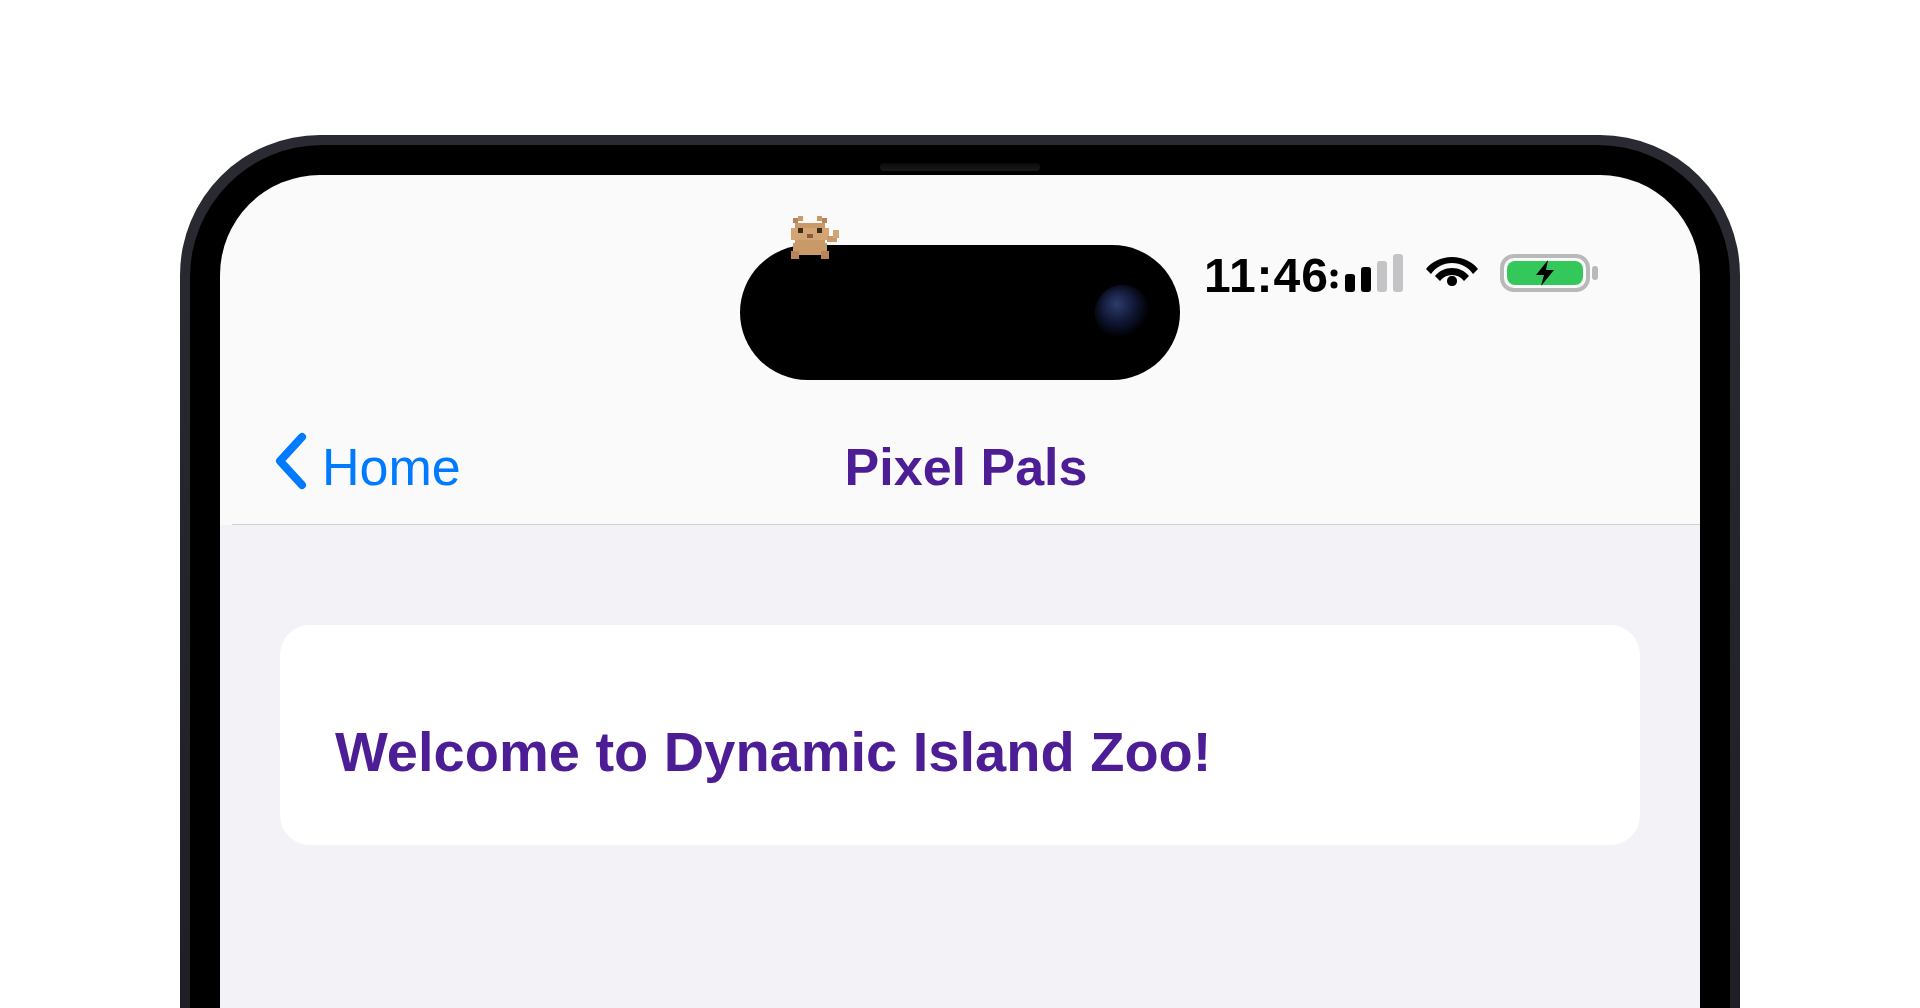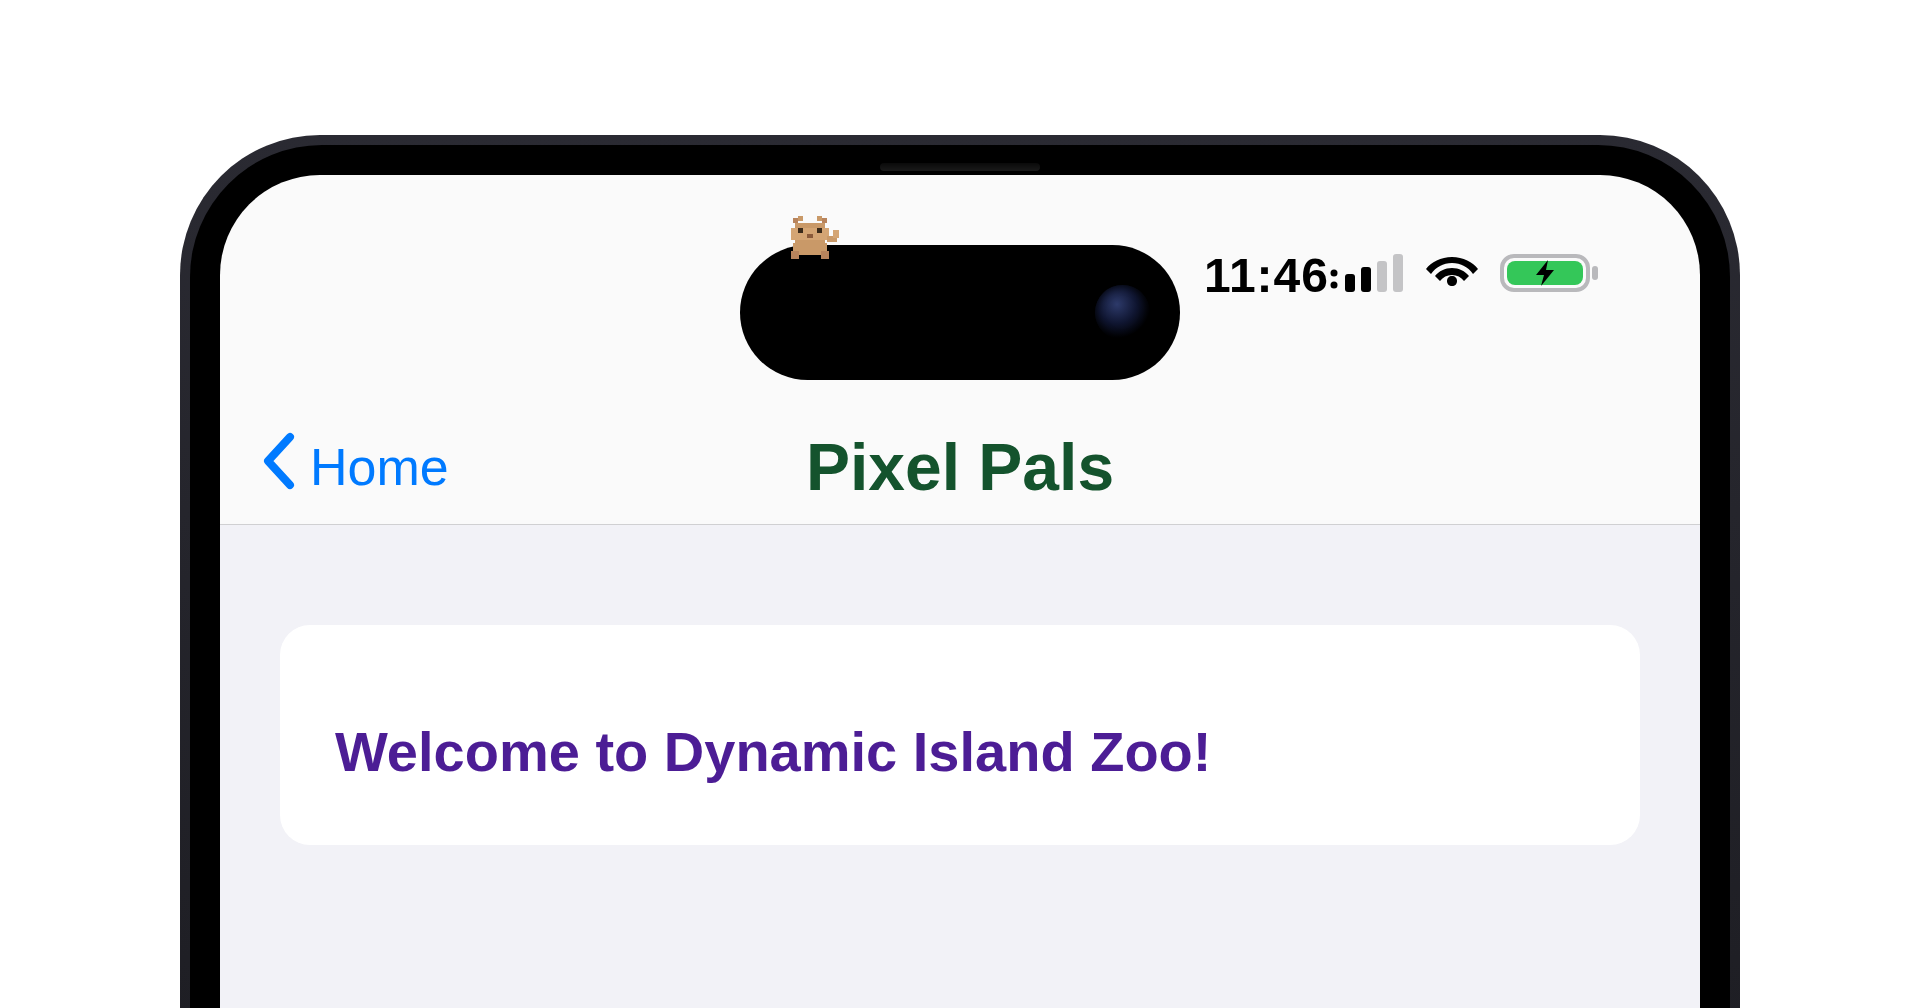--- a/index.html
+++ b/index.html
@@ -130,21 +130,21 @@
 
     .status-right {
       display: flex;
       align-items: center;
       gap: 22px;
     }
 
     .nav-bar {
       position: absolute;
       top: 235px;
-      left: 0;
+      left: 12px;
       right: 0;
       height: 115px;
       background: #fafafa;
       border-bottom: 1px solid #d0d0d2;
       display: flex;
       align-items: center;
       justify-content: center;
       z-index: 4;
     }
 
@@ -159,23 +159,23 @@
       font-weight: 400;
       cursor: pointer;
     }
 
     .nav-back svg {
       width: 40px;
       height: 60px;
     }
 
     .nav-title {
-      font-size: 66px;
+      font-size: 52px;
       font-weight: 600;
-      color: #14532d;
+      color: #4c1d95;
     }
 
     .content-area {
       position: absolute;
       top: 350px;
       left: 0;
       right: 0;
       bottom: 0;
       background: #f2f2f7;
       padding-top: 100px;

